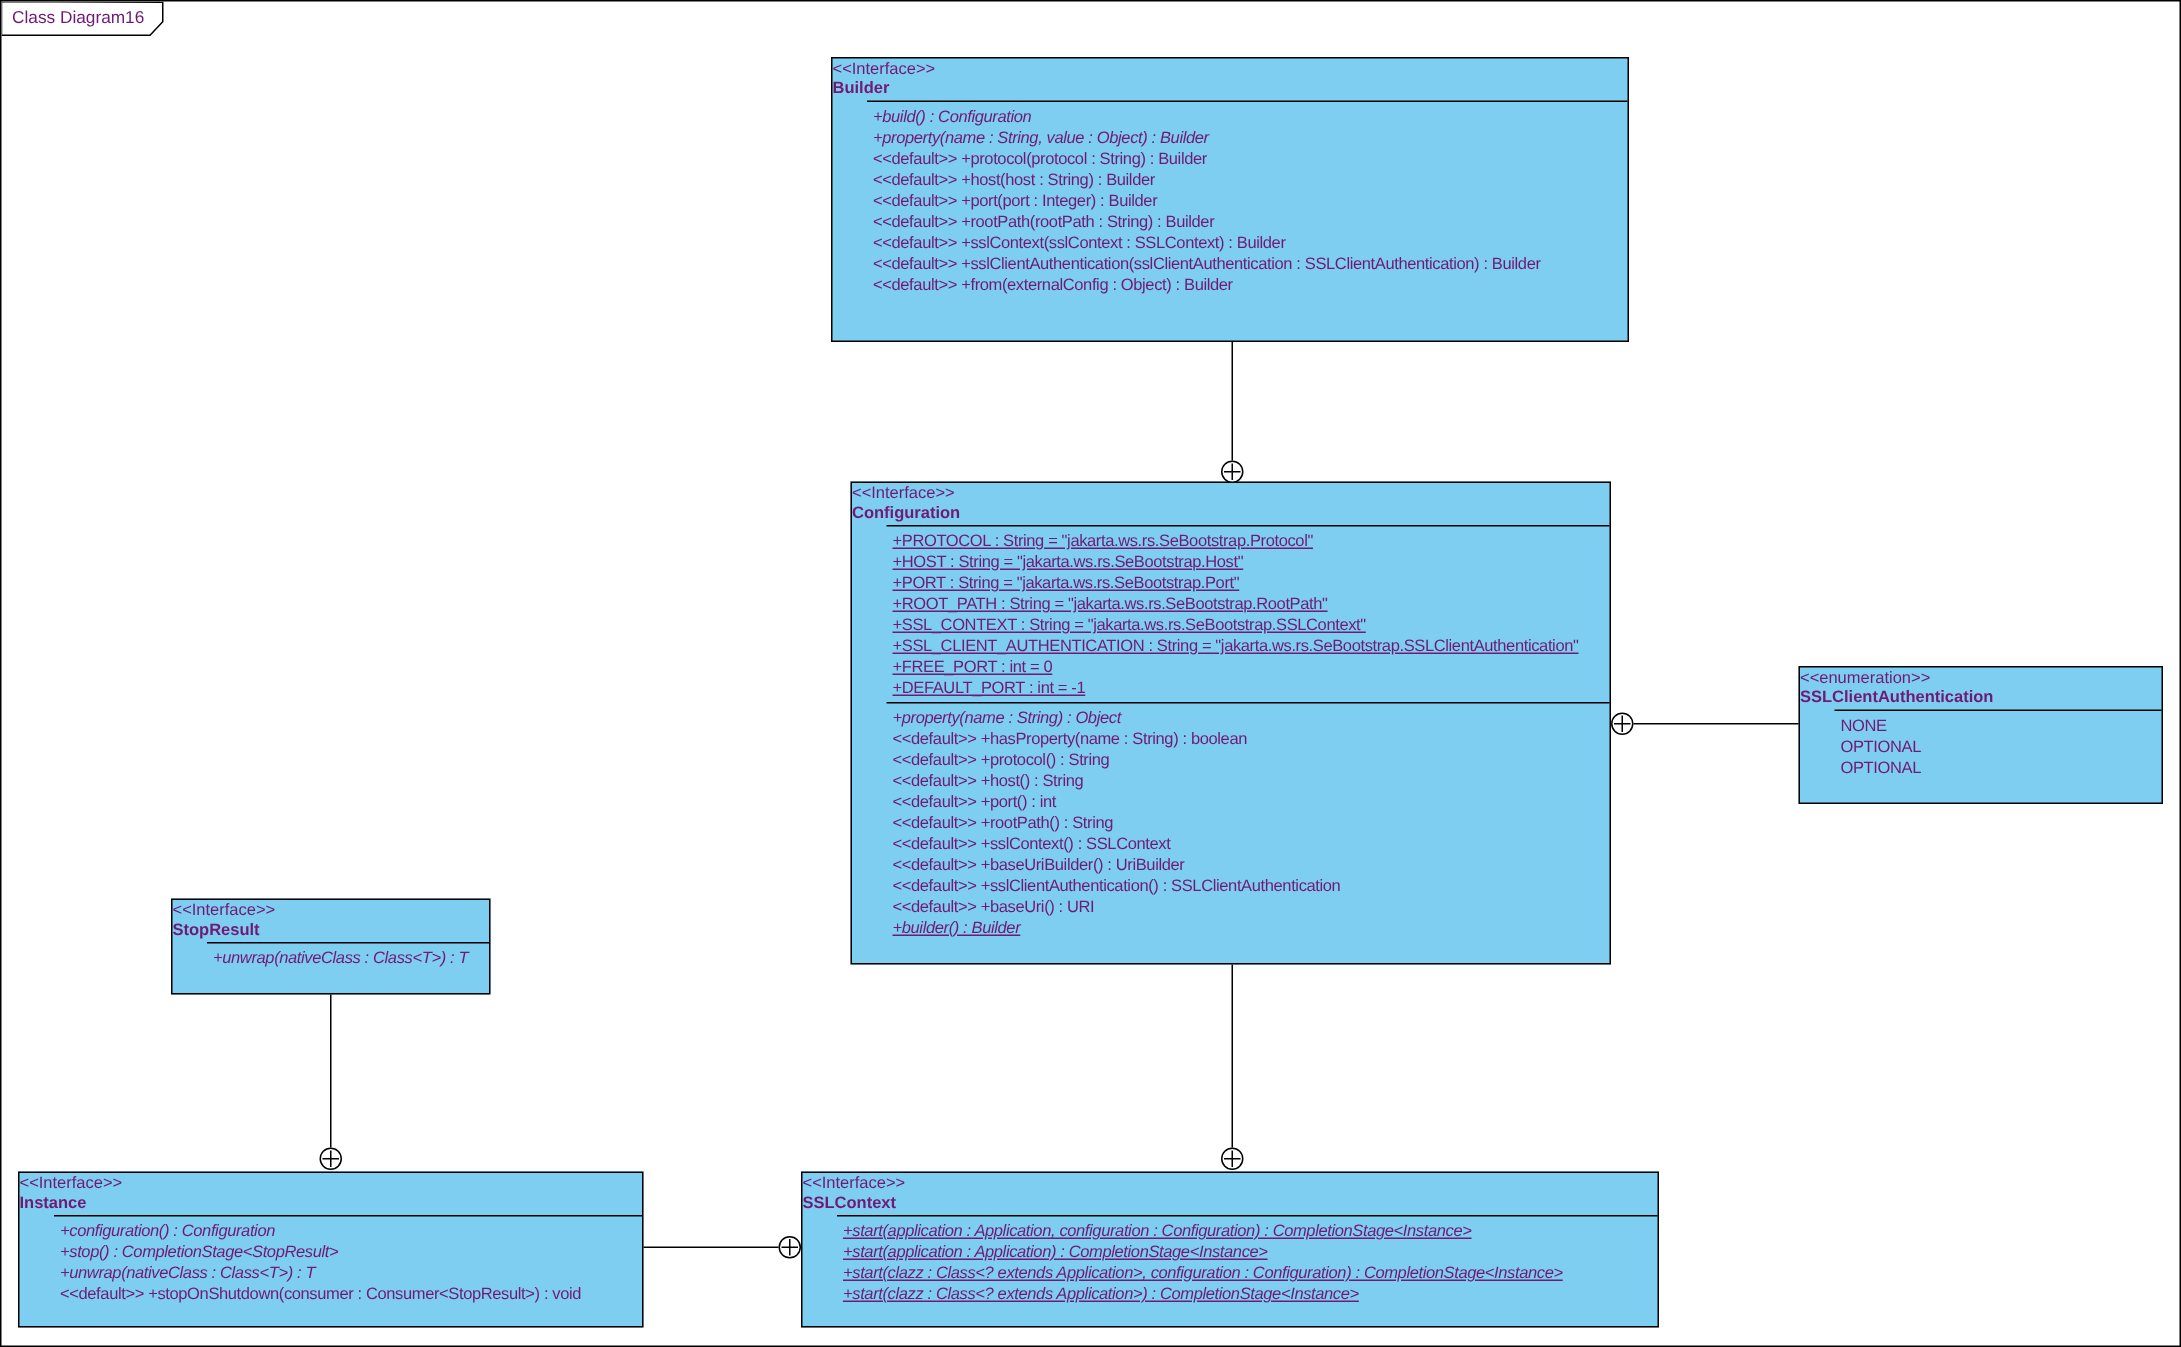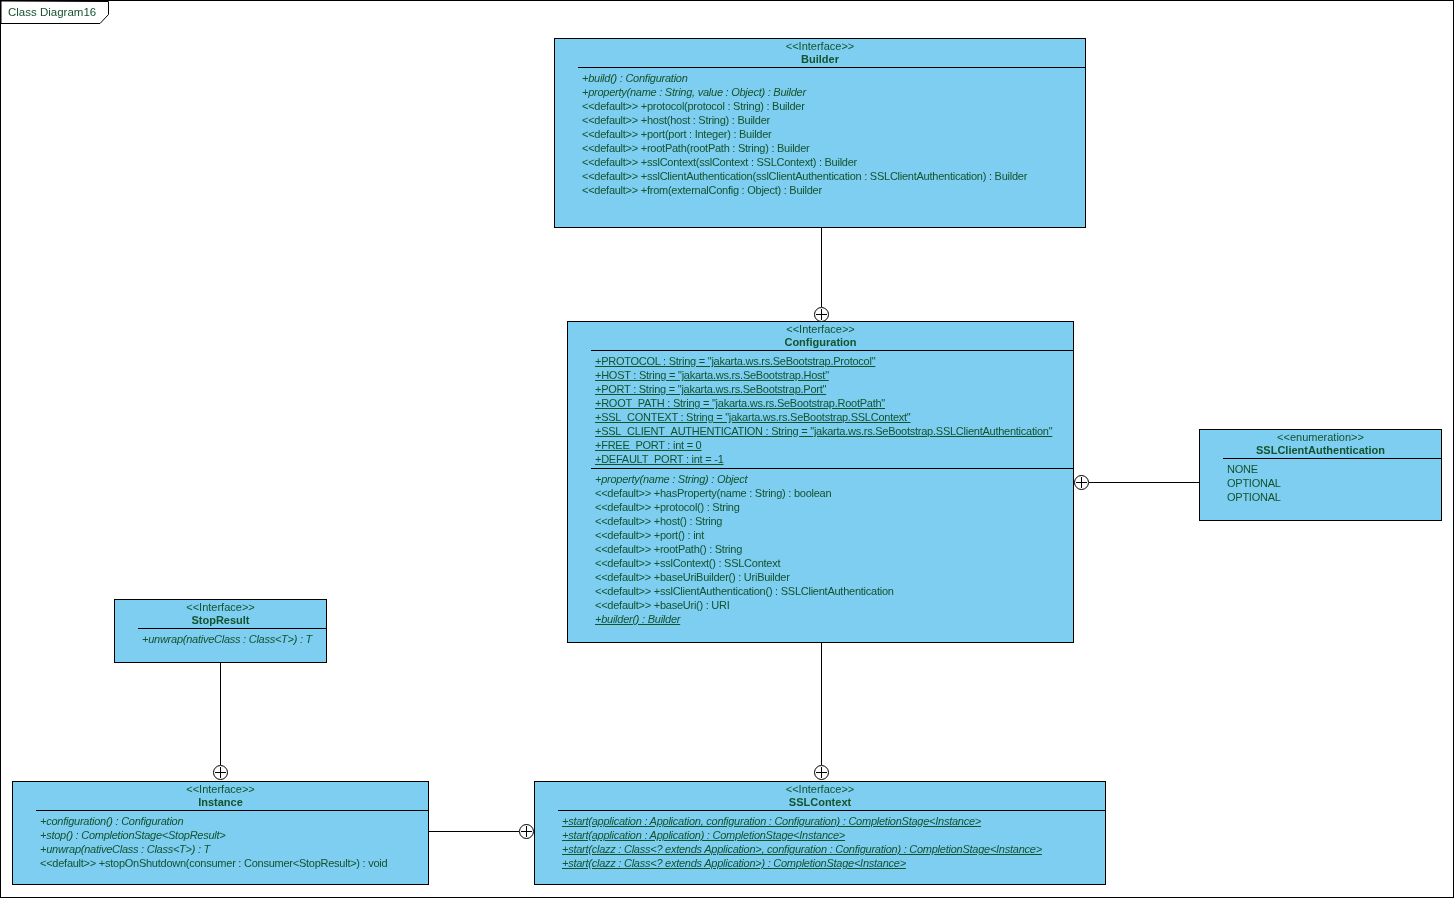--- a/index.html
+++ b/index.html
@@ -1,32 +1,32 @@
 <!DOCTYPE html>
 <html><head>
 <meta charset="utf-8">
 <style>
   html,body{margin:0;padding:0;background:#ffffff;}
   .canvas{
     position:relative;width:1454px;height:898px;background:#ffffff;
     border:1px solid #000;box-sizing:border-box;overflow:hidden;
-    font-family:"Liberation Sans",sans-serif;color:#14532d;
+    font-family:"Liberation Sans",sans-serif;color:#701a75;
   }
   
   .tab{position:absolute;left:0;top:0;width:120px;height:26px;}
   .tab-label{
     position:absolute;left:7px;top:4px;font-size:11.5px;line-height:14px;
     white-space:nowrap;
   }
   
   .uml-box{
     position:absolute;box-sizing:border-box;border:1px solid #000;
     background:#7DCEF1;display:flex;flex-direction:column;
   }
-  .hdr{height:27px;text-align:center;padding-top:1px;flex:0 0 auto;}
+  .hdr{height:27px;text-align:left;padding-top:1px;flex:0 0 auto;}
   .stereo{font-size:11px;line-height:13px;}
   .cname{font-size:11px;font-weight:bold;line-height:13px;}
   .comp{
     border-top:1px solid #000;padding:3px 2px 0 4px;overflow:hidden;
     box-sizing:border-box;flex:0 0 auto;margin-left:23px;
   }
   .comp.grow{flex:1 1 auto;}
   .row{
     font-size:11px;line-height:14px;white-space:nowrap;letter-spacing:-0.25px;
   }
@@ -100,21 +100,21 @@
       <div class="row">&lt;&lt;default&gt;&gt; +port() : int</div>
       <div class="row">&lt;&lt;default&gt;&gt; +rootPath() : String</div>
       <div class="row">&lt;&lt;default&gt;&gt; +sslContext() : SSLContext</div>
       <div class="row">&lt;&lt;default&gt;&gt; +baseUriBuilder() : UriBuilder</div>
       <div class="row">&lt;&lt;default&gt;&gt; +sslClientAuthentication() : SSLClientAuthentication</div>
       <div class="row">&lt;&lt;default&gt;&gt; +baseUri() : URI</div>
       <div class="row i u">+builder() : Builder</div>
     </div>
   </div>
 
-  <div class="uml-box" style="left:1198px;top:428px;width:243px;height:92px">
+  <div class="uml-box" style="left:1198px;top:443px;width:243px;height:92px">
     <div class="hdr">
       <div class="stereo">&lt;&lt;enumeration&gt;&gt;</div>
       <div class="cname">SSLClientAuthentication</div>
     </div>
     <div class="comp grow">
       <div class="row">NONE</div>
       <div class="row">OPTIONAL</div>
       <div class="row">OPTIONAL</div>
     </div>
   </div>

